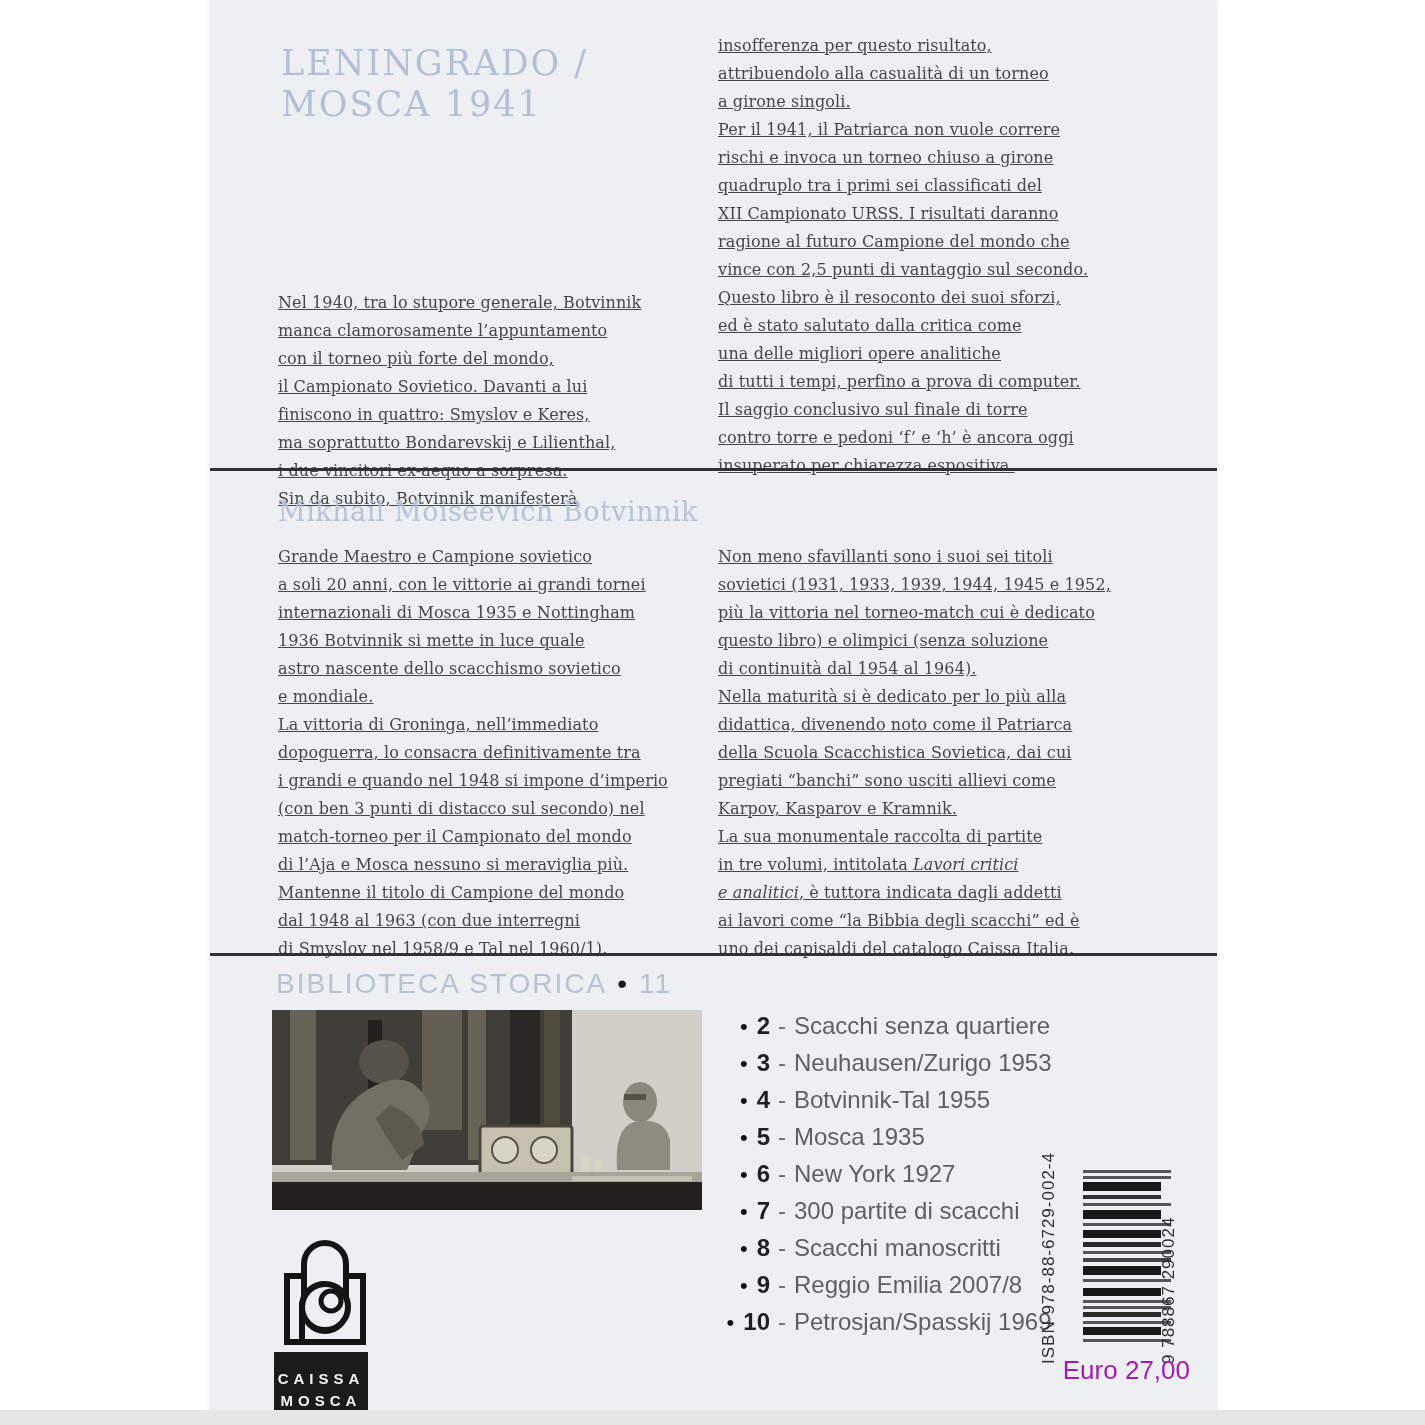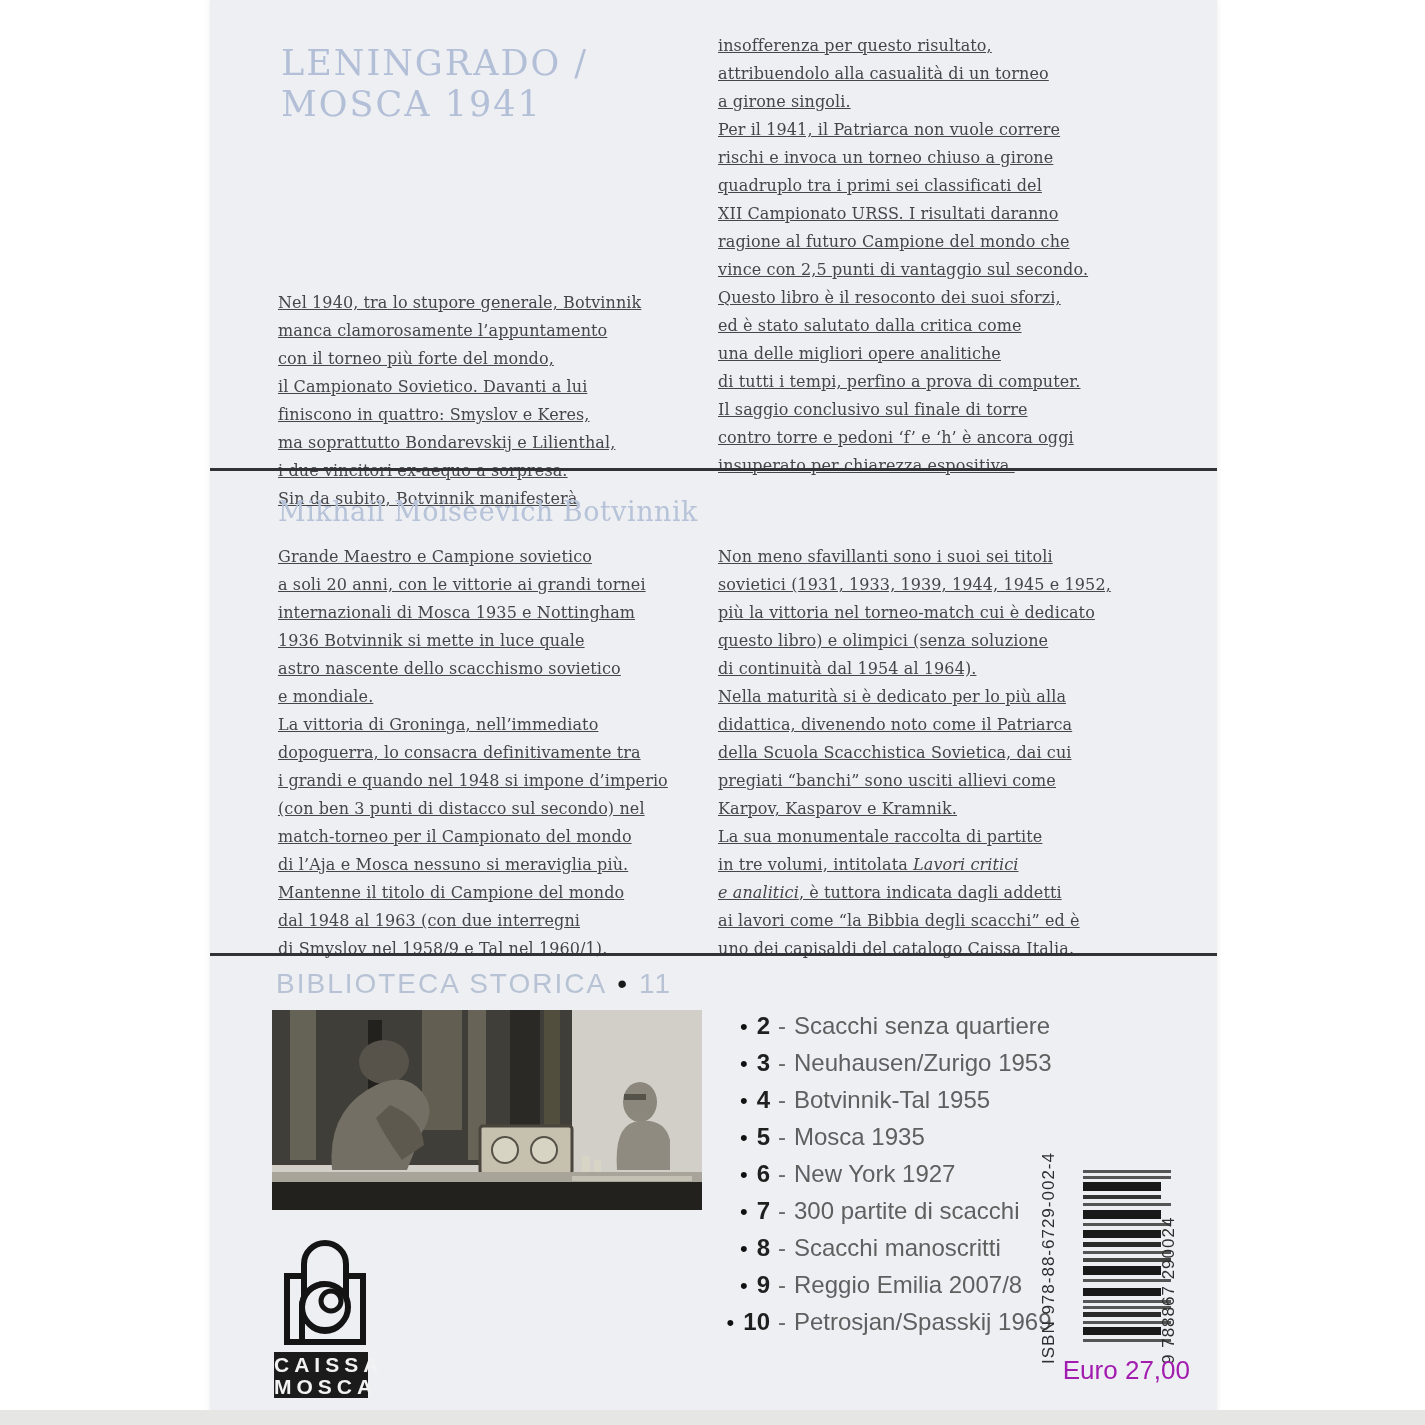--- a/index.html
+++ b/index.html
@@ -19,21 +19,21 @@
   .sans{font-family:"Liberation Sans", sans-serif;}
   .series-heading{font-size:28px;letter-spacing:2px;color:#b7c3d4;}
   .series-heading .dot{color:#1a1a1a;padding:0 10px;}
   .book-list{font-size:24px;color:#5f5f5f;}
   .book-item{height:37px;line-height:37px;}
   .book-item .numcell{display:inline-block;width:52px;text-align:right;}
   .book-item .bullet{color:#111;font-size:22px;padding-right:9px;}
   .book-item .num{font-weight:bold;color:#1f1f1f;}
   .book-item .sep{padding:0 8px;color:#6a6a6a;}
   .logo-box{background:#1b1b1b;color:#f2f2f2;text-align:center;
-            font-weight:bold;font-size:21px;line-height:22px;letter-spacing:5px;padding-top:2px;}
+            font-weight:bold;font-size:15px;line-height:22px;letter-spacing:5px;padding-top:16px;}
   .vert-text{font-family:"Liberation Sans", sans-serif;font-size:17px;color:#2e2e2e;
              transform:rotate(-90deg);transform-origin:left bottom;white-space:nowrap;letter-spacing:1px;}
   .price{font-family:"Liberation Sans", sans-serif;font-size:26px;color:#a21caf;text-align:right;}
   em{font-style:italic;}
 </style>
 </head>
 <body>
 
 <div class="page">
   <div class="cover">

